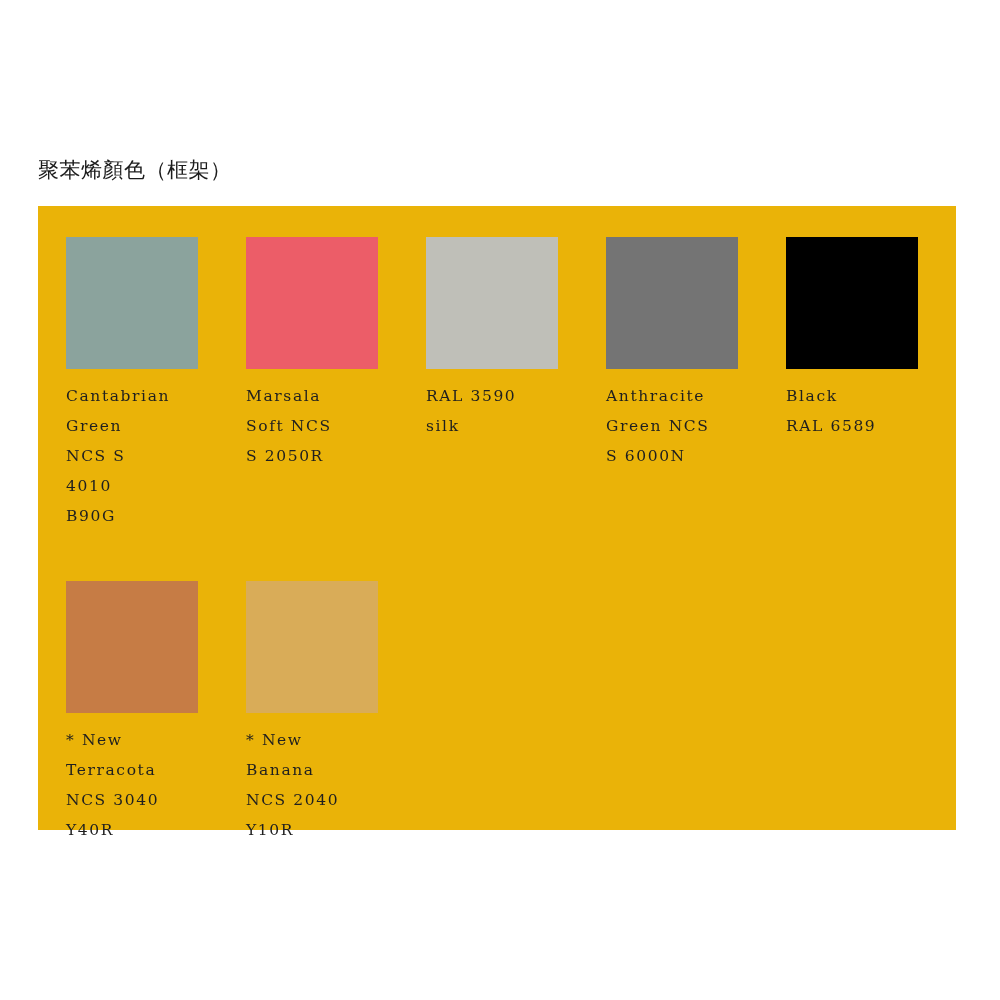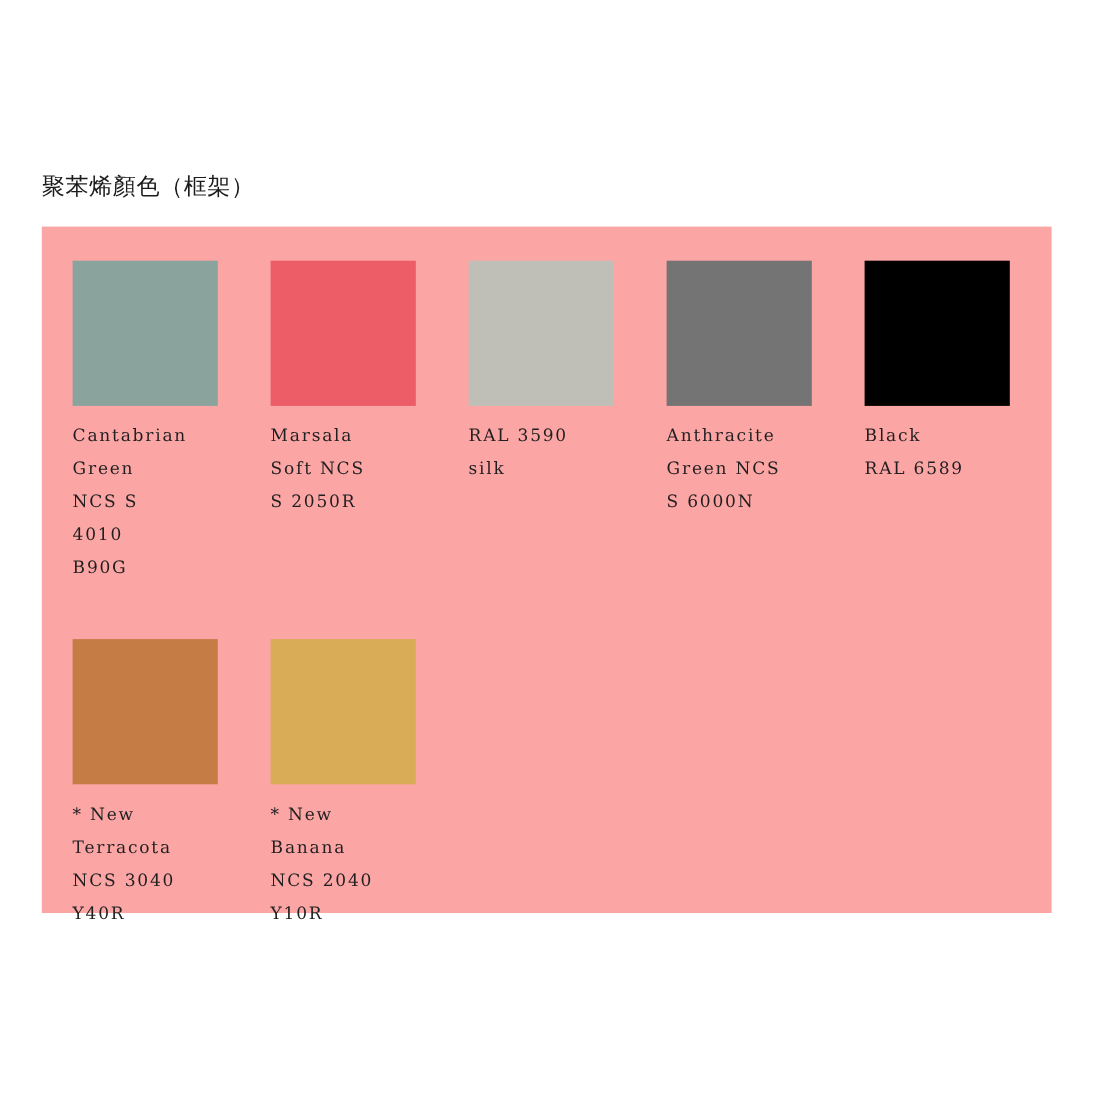--- a/index.html
+++ b/index.html
@@ -18,21 +18,21 @@
     position: relative;
     width: 1000px;
     height: 1000px;
   }
 
   
   .page-title {
     position: absolute;
     left: 38px;
     top: 155px;
-    font-family: Liberation Sans, sans-serif;
+    font-family: Liberation Serif, serif;
     font-size: 21px;
     line-height: 30px;
     color: #1b1b1b;
     letter-spacing: 0.5px;
     white-space: nowrap;
   }
 
   
   .panel {
     position: absolute;
@@ -77,21 +77,21 @@
     word-break: keep-all;
   }
 </style>
 </head>
 <body style="background: rgb(255, 255, 255);">
 
 <div id="page">
 
   <div class="page-title">聚苯烯顏色（框架）</div>
 
-  <div class="panel" style="background: #fca5a5;">
+  <div class="panel" style="background: #eab308;">
 
     <div class="swatch-row row-1">
 
       <div class="swatch-cell">
         <div class="swatch-chip" style="background: rgb(139, 163, 157);"></div>
         <div class="swatch-label">Cantabrian
 Green
 NCS S
 4010
 B90G</div>

